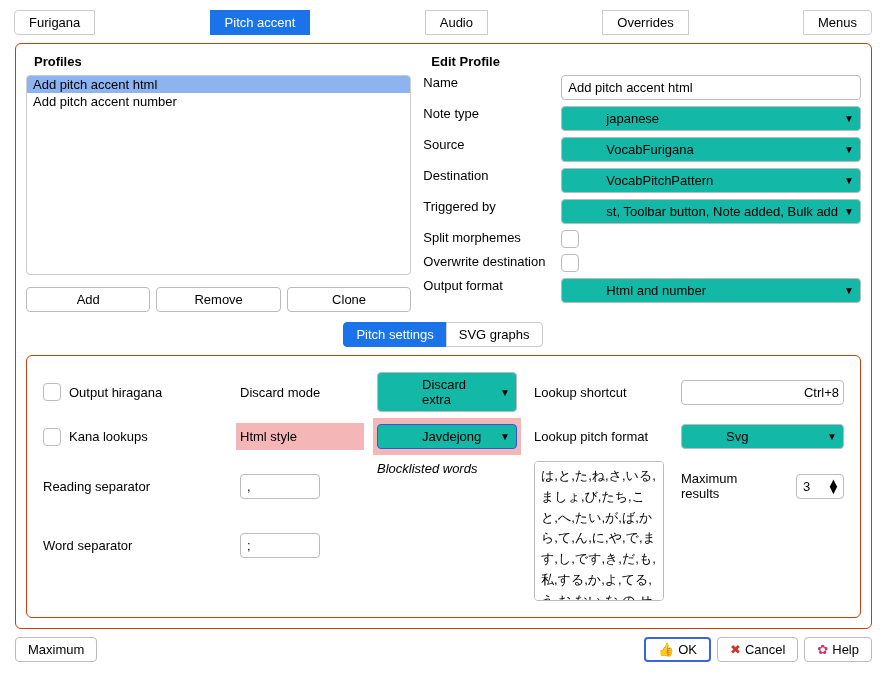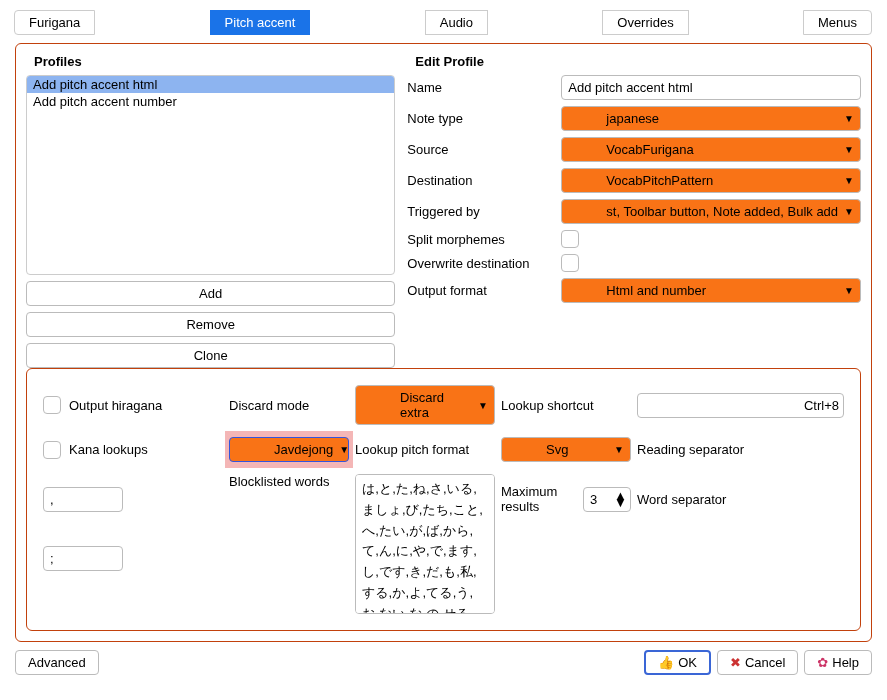--- a/index.html
+++ b/index.html
@@ -9,36 +9,36 @@
 .tabbar .tab:first-child { border-radius: 4px 0 0 4px; }
 .tabbar .tab:last-child { border-radius: 0 4px 4px 0; }
 .tabbar .tab.active { background: #1a73e8; color: #fff; border-color: #1a73e8; }
 .panel { border: 1px solid #c2410c; border-radius: 6px; padding: 10px; position: relative; }
 .row { display: flex; gap: 12px; }
 .col { flex: 1; display: flex; flex-direction: column; }
 .heading { font-weight: 700; padding: 0 0 6px 8px; }
 .profile-list { flex: 1; border: 1px solid #ccc; border-radius: 4px; overflow: hidden; min-height: 200px; }
 .profile-list .item { padding: 1px 6px; cursor: pointer; }
 .profile-list .item.selected { background: #8db4f0; }
-.btnrow { display: flex; gap: 6px; margin-top: 6px; flex-direction: column; }
+.btnrow { display: flex; gap: 6px; margin-top: 12px; }
 .btnrow button, .footer button { flex: 1; padding: 4px 0; border: 1px solid #bbb; border-radius: 4px; background: #fff; cursor: pointer; }
-.formrow { display: flex; align-items: center; margin-bottom: 6px; gap: 24px; }
+.formrow { display: flex; margin-bottom: 6px; gap: 8px; }
 .formrow label { width: 130px; }
 .formrow .ctrl { flex: 1; }
 input[type=text], .combo, .spinner, textarea { border: 1px solid #bbb; border-radius: 4px; padding: 4px 6px; width: 100%; }
-.combo { display: flex; align-items: center; justify-content: space-between; background: #f97316; cursor: pointer; padding-left: 44px; }
+.combo { display: flex; align-items: center; justify-content: space-between; background: #14b8a6; cursor: pointer; padding-left: 44px; }
 .combo .chev { font-size: 10px; margin-left: 6px; }
 .checkbox { width: 18px; height: 18px; border: 1px solid #bbb; border-radius: 4px; display: flex; align-items: center; justify-content: center; cursor: pointer; flex-shrink: 0; }
 .checkbox.checked::after { content: "✓"; font-size: 12px; }
 .inner-tabbar { display: flex; justify-content: center; margin: 10px 0 8px; }
 .inner-tabbar .tab { padding: 4px 12px; border: 1px solid #ccc; background: #fff; cursor: pointer; margin-left: -1px; }
 .inner-tabbar .tab:first-child { border-radius: 4px 0 0 4px; }
 .inner-tabbar .tab:last-child { border-radius: 0 4px 4px 0; }
 .inner-tabbar .tab.active { background: #1a73e8; color: #fff; border-color: #1a73e8; }
-.settings-grid { display: grid; grid-template-columns: 180px 120px 140px 130px 1fr; gap: 12px 6px; align-items: center; padding: 6px; }
+.settings-grid { display: grid; grid-template-columns: 180px 120px 140px 130px 1fr; gap: 12px 17px; align-items: center; padding: 6px; }
 .settings-grid .cell { display: flex; align-items: center; gap: 8px; }
 .highlight { background: #f4b6b6; padding: 6px 4px; margin: -6px -4px; }
 .spinner { display: flex; align-items: center; width: 48px; }
 .spinner input { border: none; width: 24px; outline: none; }
 .spinner .arrows { display: flex; flex-direction: column; font-size: 8px; line-height: 7px; cursor: pointer; margin-left: auto; }
 .shortcut { text-align: center; border: 1px solid #bbb; border-radius: 4px; padding: 4px; }
 textarea { resize: none; height: 140px; line-height: 1.6; }
 .footer { display: flex; gap: 6px; margin-top: 8px; }
 .footer .spacer { flex: 1; }
 .footer button { flex: none; padding: 3px 12px; display: flex; align-items: center; gap: 4px; }
@@ -119,20 +119,24 @@
       <div class="formrow">
         <label>Output format</label>
         <div class="ctrl combo">
             <span>Html and number</span>
             <span class="chev">▼</span>
           </div>
       </div>
     </div>
   </div>
 
+  <div class="inner-tabbar">
+    <div class="tab active">Pitch settings</div>
+    <div class="tab">SVG graphs</div>
+  </div>
 
   <div class="panel">
     <div class="settings-grid">
 
       <div class="cell">
           <div class="checkbox"></div>
           <span>Output hiragana</span>
         </div>
       <div class="cell">
           <span>Discard mode</span>
@@ -146,20 +150,23 @@
       <div class="cell">
           <span>Lookup shortcut</span>
         </div>
       <div class="cell">
           <div class="shortcut" style="width:100%;text-align:right;">Ctrl+8</div>
         </div>
 
       <div class="cell">
           <div class="checkbox"></div>
           <span>Kana lookups</span>
+        </div>
+      <div class="cell highlight">
+          <span>Html style</span>
         </div>
       <div class="cell highlight">
           <div class="combo" style="border-color:#35d;">
             <span>Javdejong</span>
             <span class="chev">▼</span>
           </div>
         </div>
       <div class="cell">
           <span>Lookup pitch format</span>
         </div>
@@ -169,21 +176,21 @@
             <span class="chev">▼</span>
           </div>
         </div>
 
       <div class="cell">
           <span>Reading separator</span>
         </div>
       <div class="cell">
           <input type="text" class="smallinput" value="," style="">
         </div>
-      <div class="cell" style="align-self:start;">
+      <div class="cell" style="align-self:start;font-style:italic;">
           <span>Blocklisted words</span>
         </div>
       <div class="cell" style="grid-row: span 3; align-self:start;">
           <textarea style="">は,と,た,ね,さ,いる,ましょ,び,たち,こと,へ,たい,が,ば,から,て,ん,に,や,で,ます,し,です,き,だ,も,私,する,か,よ,てる,う,お,ない,な,の,せる</textarea>
         </div>
 
       <div class="cell"><span>Maximum results</span>&nbsp;&nbsp;
         <div class="spinner">
             <input value="3" style="">
             <div class="arrows">
@@ -202,21 +209,21 @@
 
       <div class="cell"></div>
         <div class="cell"></div>
         <div class="cell"></div>
         <div class="cell"></div>
     </div>
   </div>
 </div>
 
 <div class="footer">
-  <button>Advanced</button>
+  <button>Maximum</button>
   <div class="spacer"></div>
   <button class="ok">
       <span class="icon-ok">👍</span>
       <span>OK</span>
     </button>
   <button>
       <span class="icon-cancel">✖</span>
       <span>Cancel</span>
     </button>
   <button>

